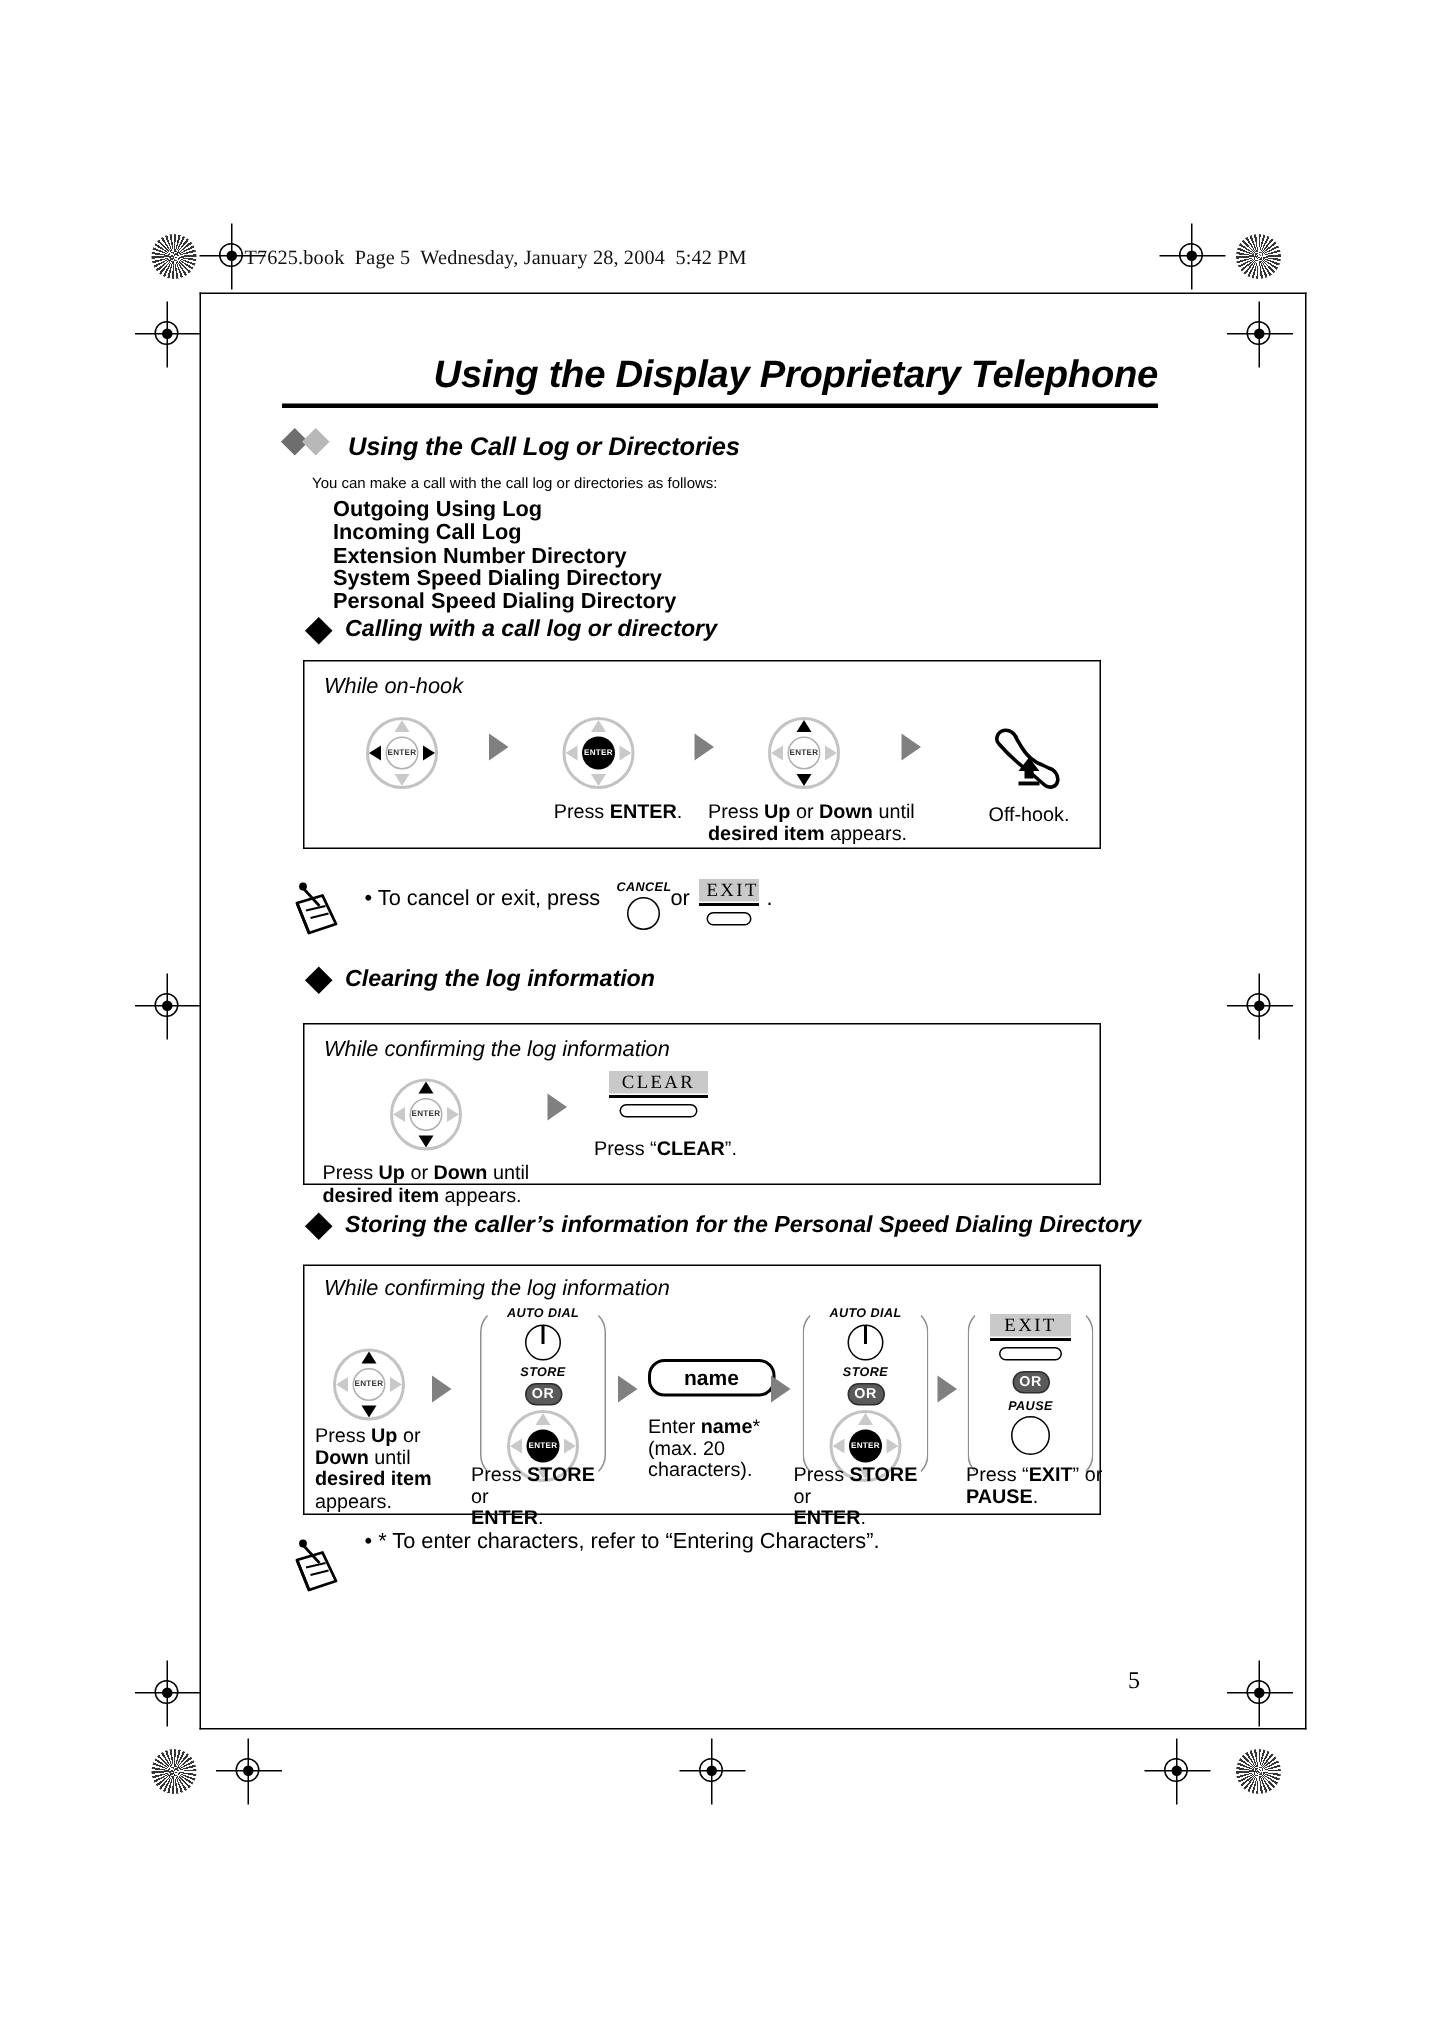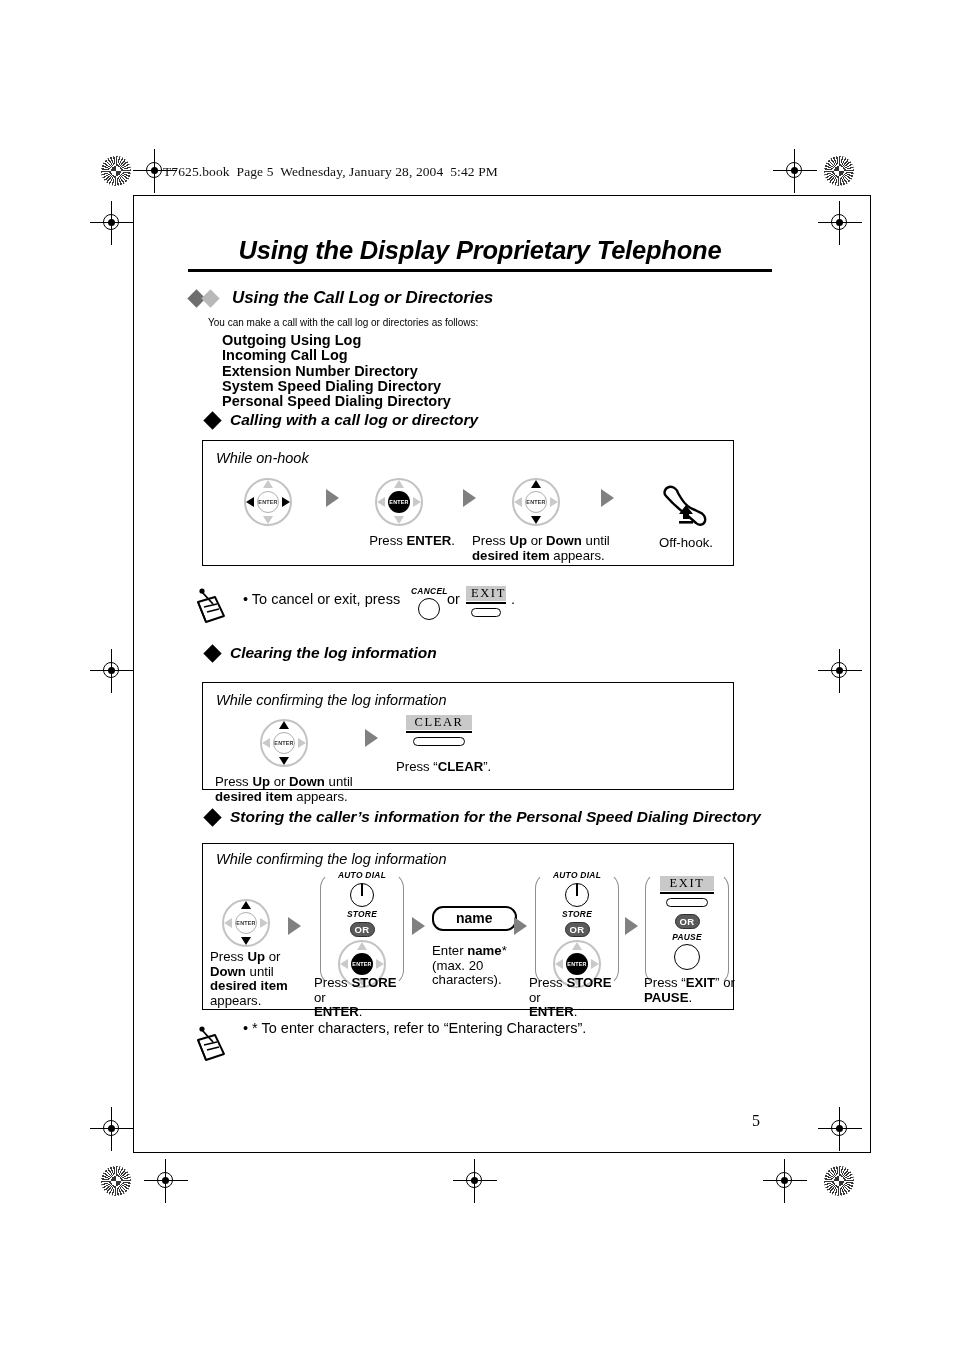--- a/index.html
+++ b/index.html
@@ -72,42 +72,41 @@
     white-space: pre;
     color: #111;
   }
 
   
   .page-title {
     position: absolute;
     left: 188px;
     top: 236px;
     width: 584px;
-    text-align: center;
+    text-align: right;
     font-size: 25.5px;
     font-weight: bold;
     font-style: italic;
     letter-spacing: -0.2px;
   }
   .title-rule {
     position: absolute;
     left: 188px;
     top: 269px;
     width: 584px;
     height: 3px;
     background: #000;
   }
 
   
   .h1-row {
     position: absolute;
     left: 190px;
     top: 288px;
     display: flex;
-    align-items: center;
     gap: 4px;
   }
   .dia {
     width: 13px; height: 13px;
     transform: rotate(45deg);
     display: inline-block;
   }
   .dia.dark  { background: #6e6e6e; }
   .dia.light { background: #b8b8b8; margin-left: -3px; }
   .h1-text {

